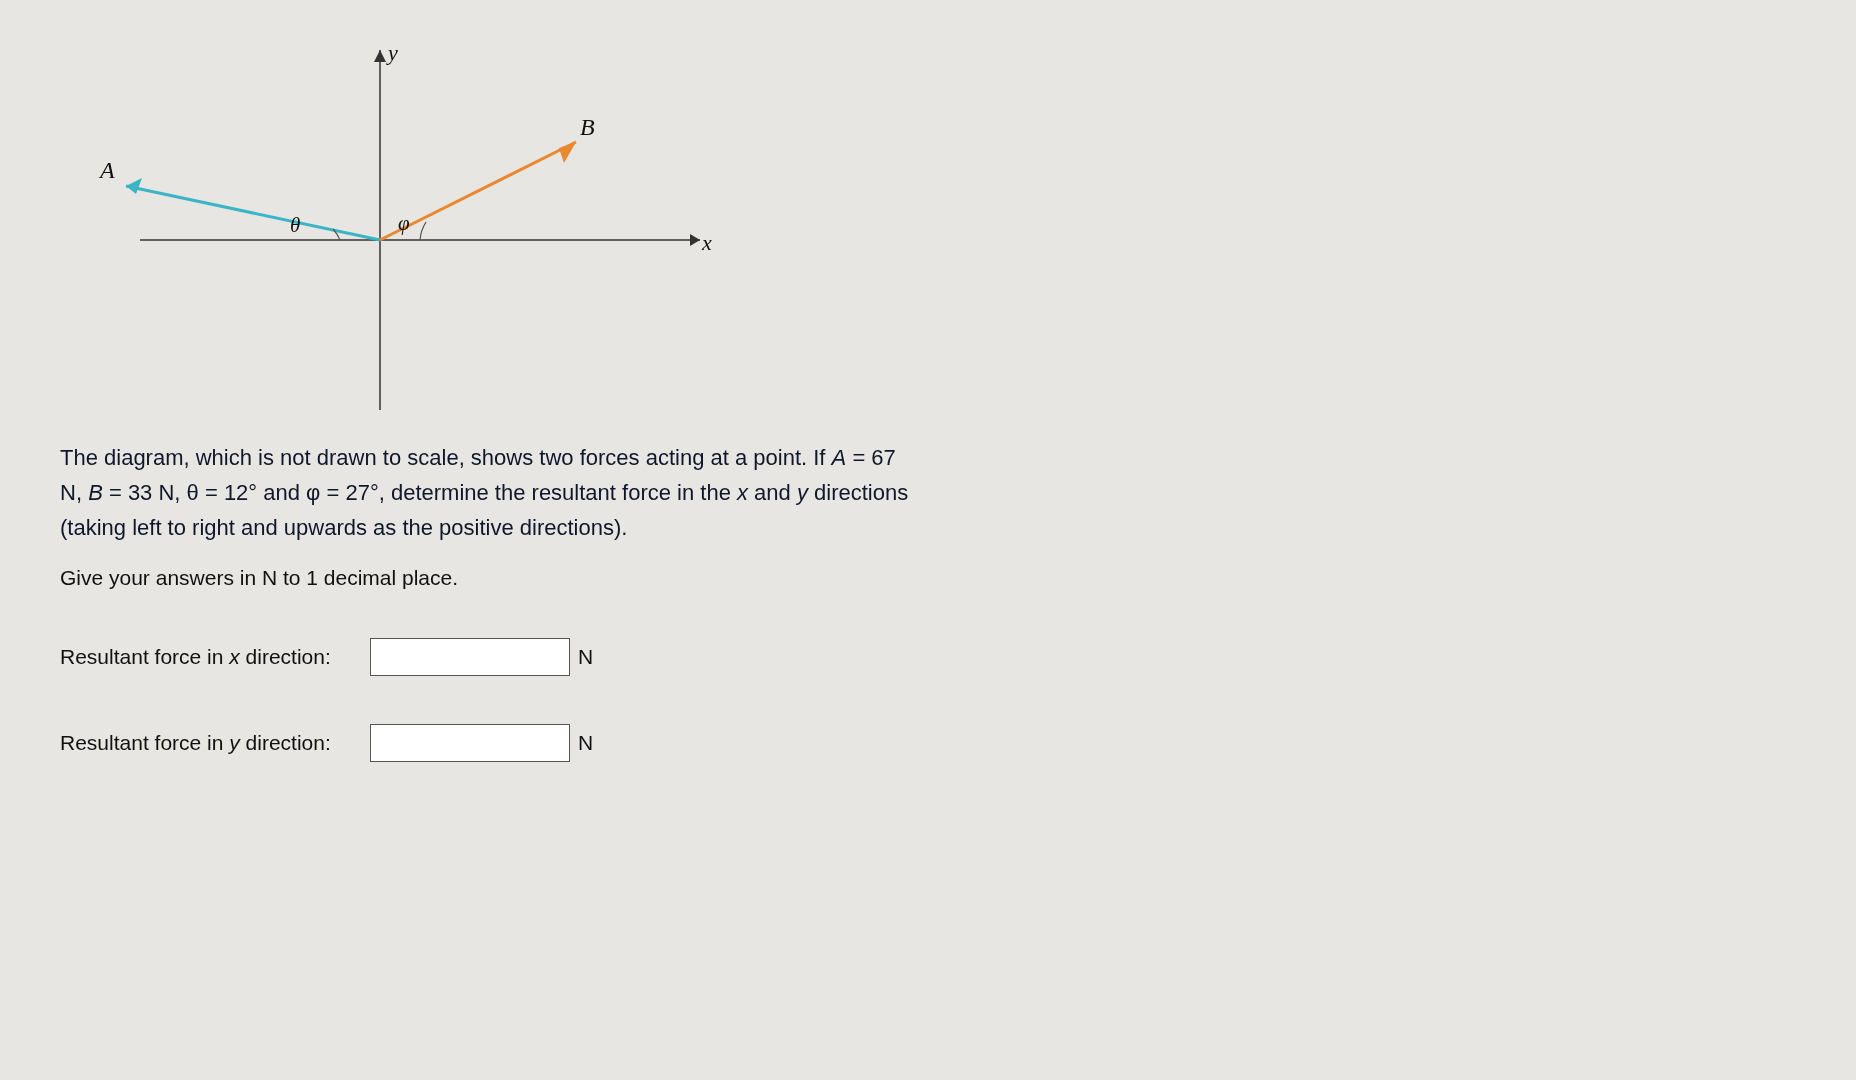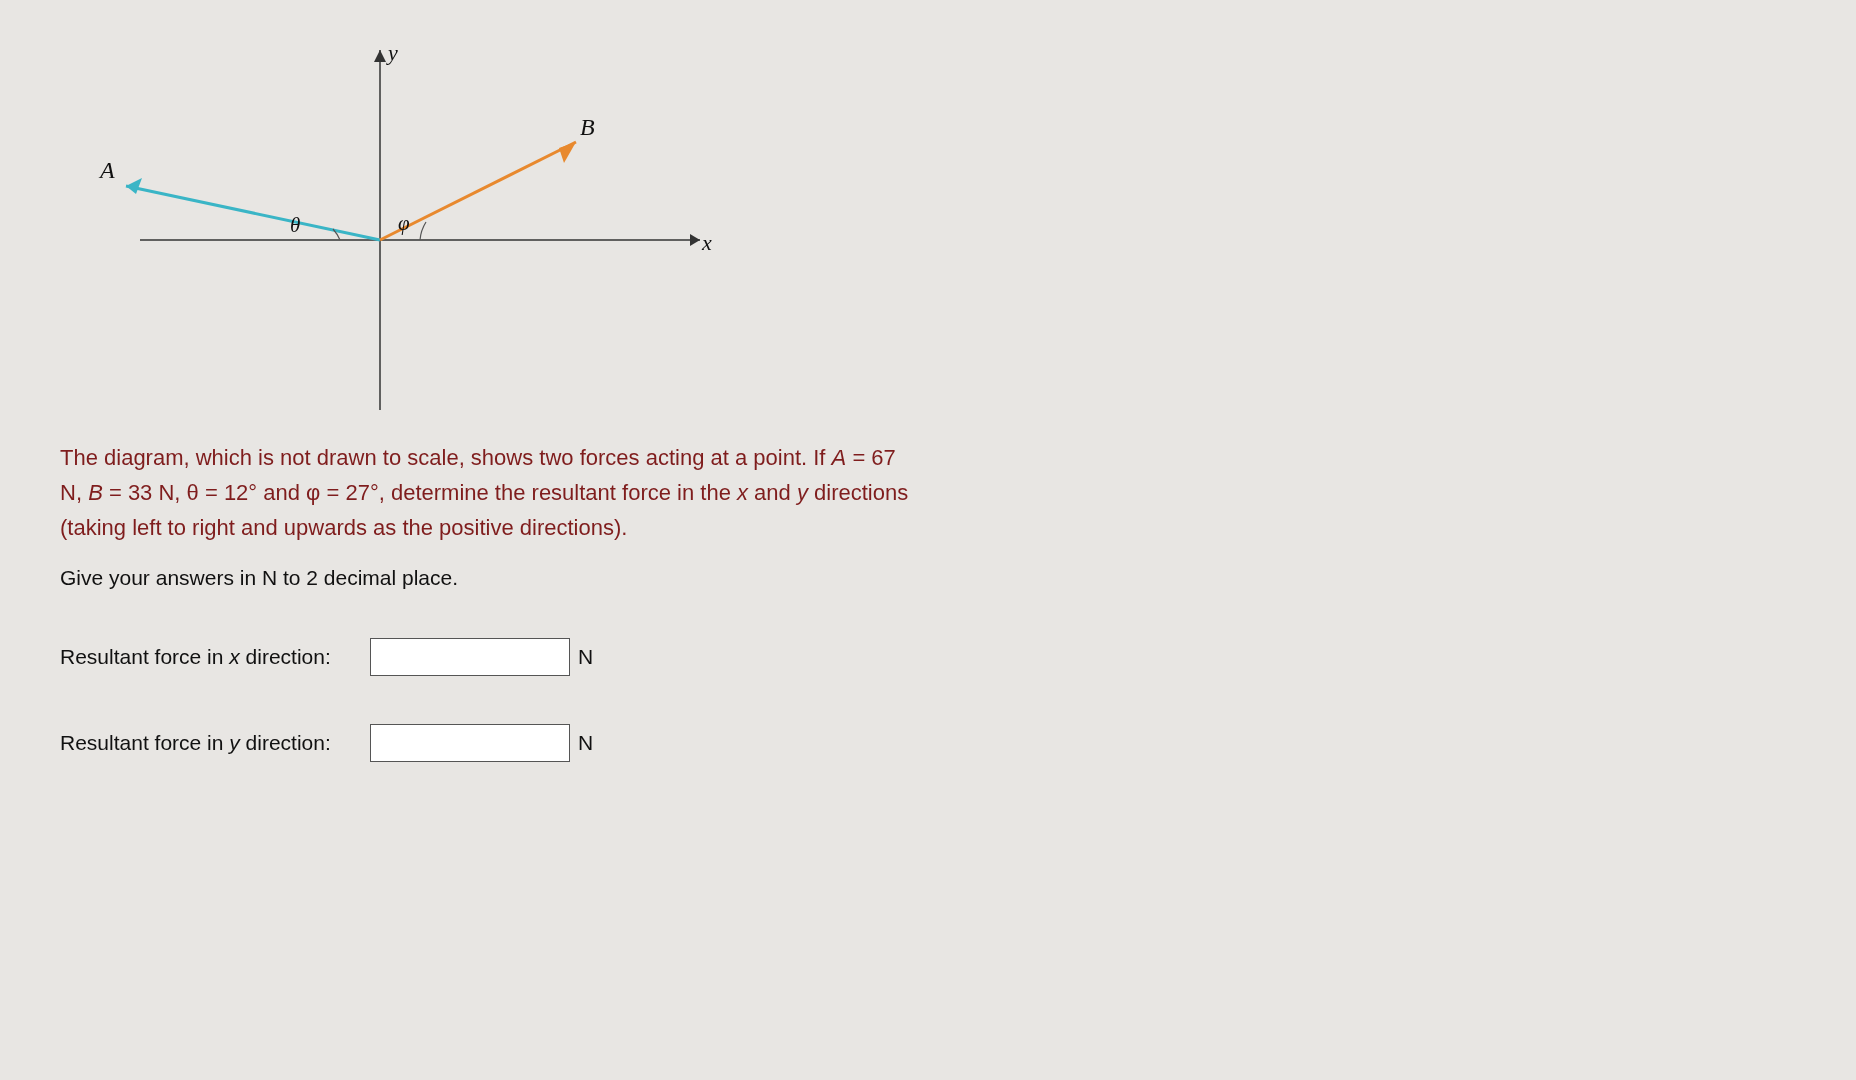--- a/index.html
+++ b/index.html
@@ -27,21 +27,21 @@
     .diagram-svg {
       position: absolute;
       top: 0;
       left: 0;
       width: 100%;
       height: 100%;
     }
     .problem-text {
       font-size: 22px;
       line-height: 1.6;
-      color: #7f1d1d;
+      color: #0f172a;
       margin-bottom: 20px;
       font-family: Arial, Helvetica, sans-serif;
       max-width: 860px;
     }
     .problem-text em {
       font-style: italic;
     }
     .give-answers {
       font-size: 21px;
       color: #111;
@@ -115,21 +115,21 @@
       <path d="M 340,210 A 40,40 0 0,1 346,192" stroke="#555" stroke-width="1.2" fill="none"></path>
     </svg>
   </div>
 
   <div class="problem-text">
     The diagram, which is not drawn to scale, shows two forces acting at a point. If <em>A</em> = 67 N, <em>B</em> = 33 N,
     θ = 12° and φ = 27°, determine the resultant force in the <em>x</em> and <em>y</em> directions (taking left to right and
     upwards as the positive directions).
   </div>
 
-  <div class="give-answers">Give your answers in N to 2 decimal place.</div>
+  <div class="give-answers">Give your answers in N to 1 decimal place.</div>
 
   <div class="answer-row">
     <span class="answer-label">
       Resultant force in <em>x</em> direction:
     </span>
     <input class="answer-input" type="text" placeholder="" style="">
     <span class="unit-label">N</span>
   </div>
 
   <div class="answer-row">

